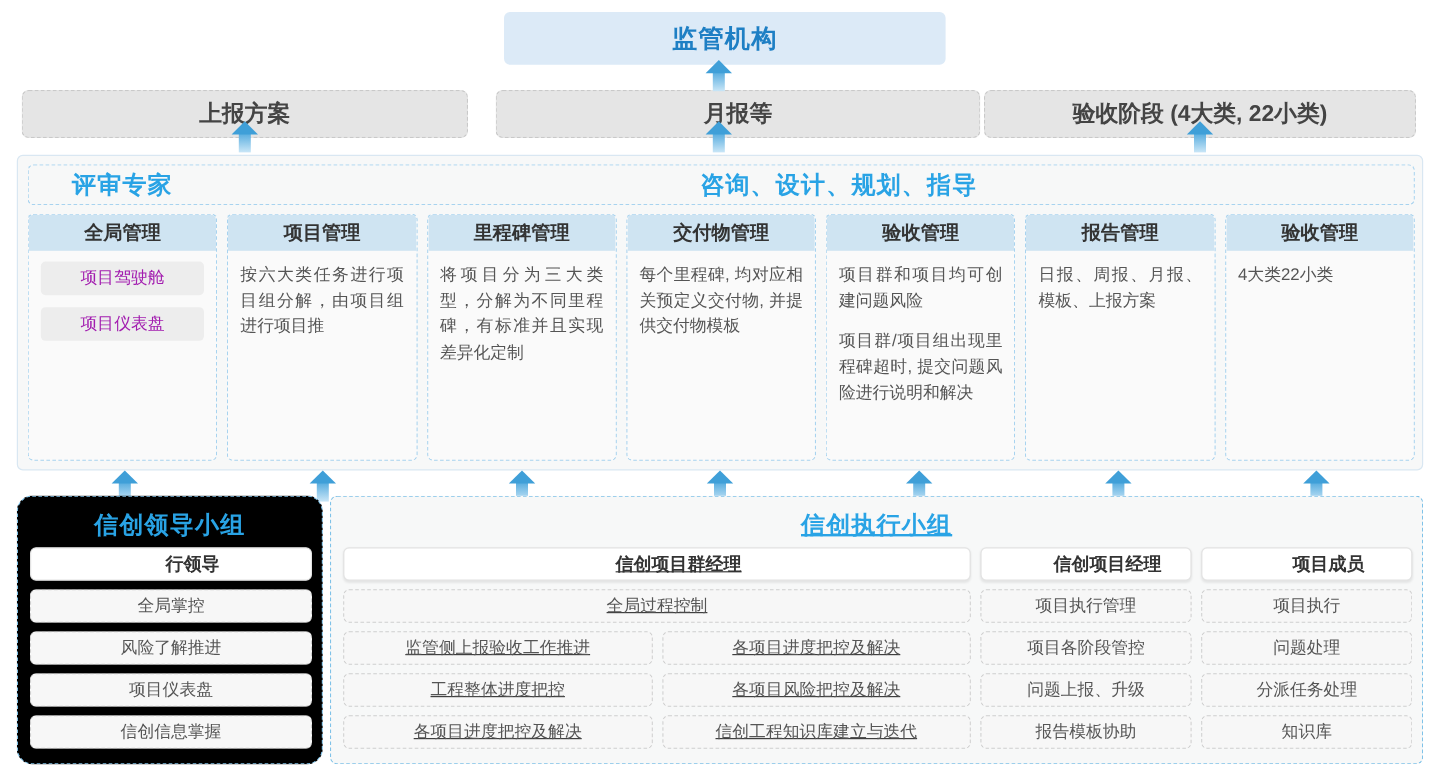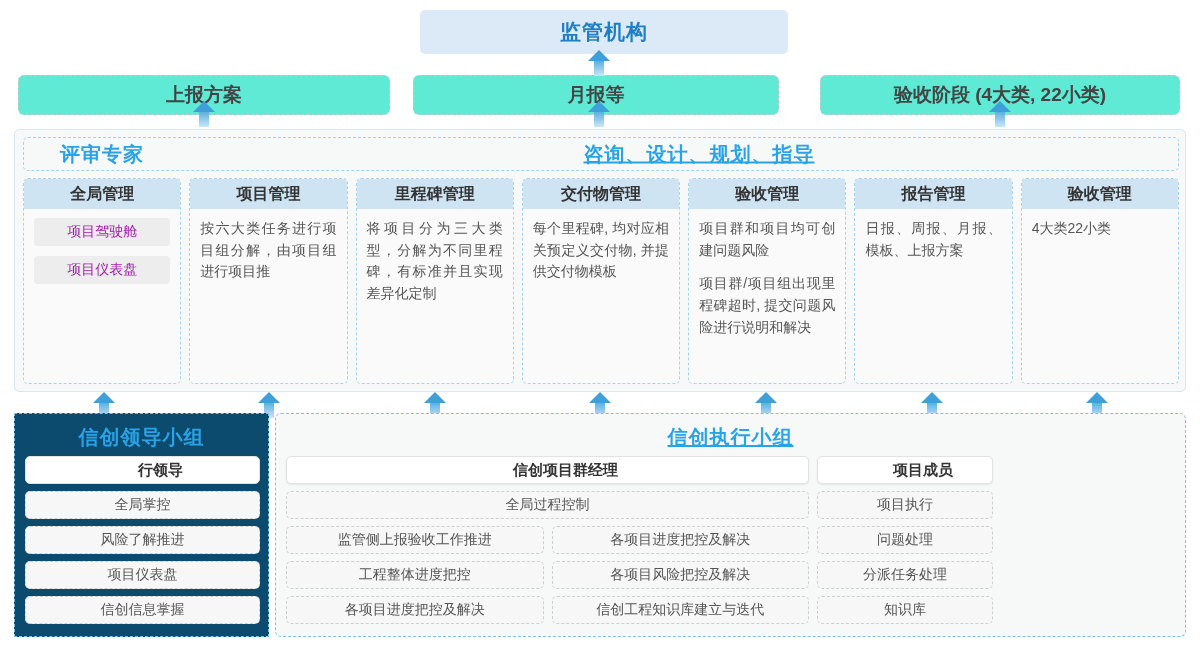--- a/index.html
+++ b/index.html
@@ -9,21 +9,21 @@
     font-family:"Liberation Sans","DejaVu Sans",sans-serif;
     color:#3f3f3f;
     overflow:hidden;
   }
   .stage{position:relative;width:1200px;height:650px;}
 
   
   .dashbox{
     border:1px dashed #c9c9c9;
     border-radius:6px;
-    background:#5eead4;
+    background:#e5e5e5;
     box-sizing:border-box;
     display:flex;align-items:center;justify-content:center;
   }
 
   
   .arrow{position:absolute;width:22px;height:26px;}
   .arrow i{
     display:block;position:absolute;left:6px;top:9px;width:10px;height:17px;
     background:linear-gradient(to bottom,#4fa8dd,#c9e6f7);
   }
@@ -40,41 +40,41 @@
     display:flex;align-items:center;justify-content:center;
     font-size:21px;font-weight:bold;color:#1e7fc4;letter-spacing:1px;font-family:Liberation Mono, monospace;
   }
 
   
   .reportbox{
     position:absolute;top:75px;height:40px;
     font-size:19px;font-weight:bold;color:#444;
   }
   #rep0{left:18px;width:372px;}
-  #rep1{left:413px;width:366px;}
+  #rep1{left:413px;width:404px;}
   #rep2{left:820px;width:360px;}
 
   
   #consult{
     position:absolute;left:14px;top:129px;width:1172px;height:263px;
     background:#f7f8f8;border:1px solid #d9e7f2;border-radius:5px;
     box-sizing:border-box;
   }
   #consult-head{
     position:absolute;left:8px;top:7px;width:1156px;height:34px;
     border:1px dashed #a8d3ef;border-radius:5px;box-sizing:border-box;
   }
   #consult-head .lefttitle{
     position:absolute;left:36px;top:50%;transform:translateY(-50%);
     font-size:20px;font-weight:bold;color:#29a3e5;letter-spacing:1px;
   }
   #consult-head .centertitle{
     position:absolute;left:0;right:0;top:50%;transform:translateY(-50%);
     text-align:center;margin-left:196px;
-    font-size:20px;font-weight:bold;color:#29a3e5;letter-spacing:1px;text-decoration:underline;
+    font-size:20px;font-weight:bold;color:#29a3e5;letter-spacing:1px;
   }
 
   .cols{
     position:absolute;left:8px;top:48px;width:1156px;height:206px;
     display:flex;gap:8px;
   }
   .col{
     flex:1 1 0;
     border:1px dashed #a8d3ef;border-radius:5px;
     background:#fafafa;box-sizing:border-box;
@@ -93,21 +93,21 @@
   .col-body p:last-child{margin-bottom:0;}
   .chip{
     height:28px;background:#ededed;border-radius:4px;
     display:flex;align-items:center;justify-content:center;
     font-size:14px;color:#a21caf;margin-bottom:10px;
   }
 
   
   #leadgroup{
     position:absolute;left:14px;top:413px;width:255px;height:224px;
-    border:1px dashed #7fc2e8;border-radius:0;background:#0c4a6e;
+    border:1px dashed #7fc2e8;border-radius:13px;background:#000000;
     box-sizing:border-box;
   }
   #execgroup{
     position:absolute;left:275px;top:413px;width:911px;height:224px;
     border:1px dashed #7fc2e8;border-radius:6px;background:#f7f8f8;
     box-sizing:border-box;
   }
   .grouptitle{
     font-size:20px;font-weight:bold;color:#29a3e5;letter-spacing:1px;
     text-align:center;padding-top:10px;
@@ -125,21 +125,21 @@
   .greycard{
     background:#f7f7f7;border:1px dashed #cfcfcf;border-radius:5px;
     height:28px;display:flex;align-items:center;justify-content:center;
     font-size:14px;color:#555;box-sizing:border-box;
   }
 
   #lead-inner{position:absolute;left:10px;top:42px;width:235px;}
   #lead-inner .greycard{margin-top:7px;}
 
   #exec-inner{position:absolute;left:10px;top:42px;width:891px;display:flex;gap:8px;}
-  .exec-col-wide{width:523px;}
+  .exec-col-wide{width:523px;text-decoration:underline;}
   .exec-col{width:176px;}
   .pair{display:flex;gap:8px;margin-top:7px;}
   .pair>div{flex:1 1 0;}
   .fullrow{margin-top:7px;}
   .exec-col .greycard{margin-top:7px;}
 </style>
 </head>
 <body>
 
 <div class="stage">
@@ -279,20 +279,29 @@
               <div class="greycard">工程整体进度把控</div>
               <div class="greycard">各项目风险把控及解决</div>
             </div>
             <div class="pair">
               <div class="greycard">各项目进度把控及解决</div>
               <div class="greycard">信创工程知识库建立与迭代</div>
             </div>
           </div>
       </div>
 
+      <div class="exec-col">
+        <div class="whitecard">信创项目经理</div>
+        <div id="projmgr-list">
+            <div class="greycard">项目执行管理</div>
+            <div class="greycard">项目各阶段管控</div>
+            <div class="greycard">问题上报、升级</div>
+            <div class="greycard">报告模板协助</div>
+          </div>
+      </div>
 
       <div class="exec-col">
         <div class="whitecard">项目成员</div>
         <div id="member-list">
             <div class="greycard">项目执行</div>
             <div class="greycard">问题处理</div>
             <div class="greycard">分派任务处理</div>
             <div class="greycard">知识库</div>
           </div>
       </div>

